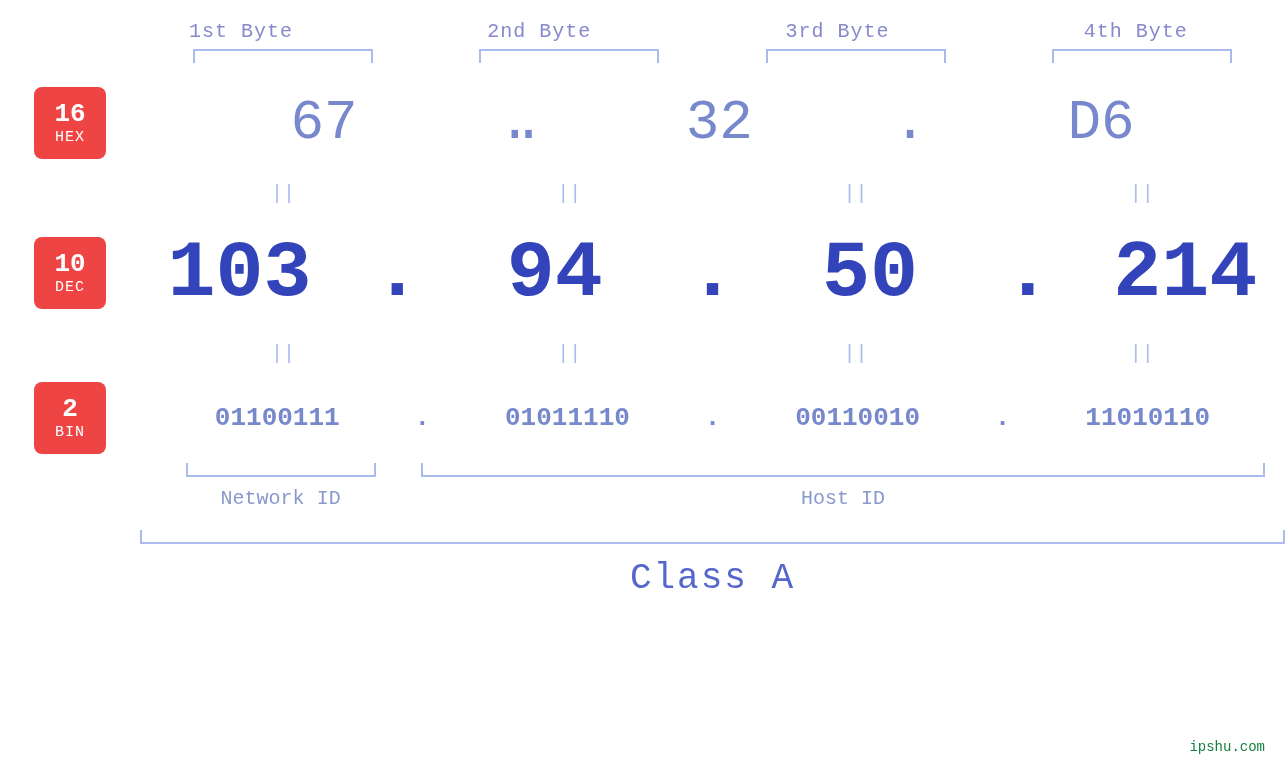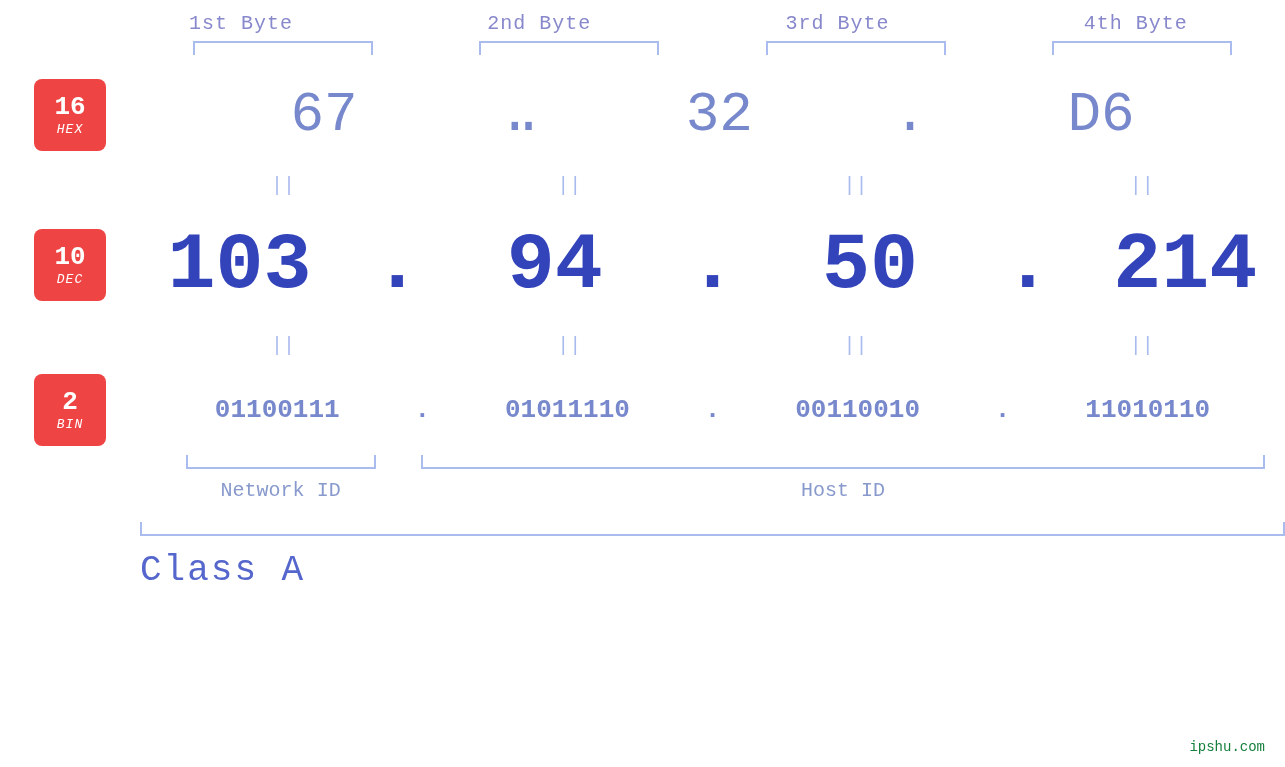--- a/index.html
+++ b/index.html
@@ -20,21 +20,21 @@
       display: flex;
       flex-direction: column;
       align-items: center;
     }
 
     
     .byte-labels {
       display: flex;
       width: 100%;
       padding-left: 92px;
-      margin-top: 12px;
+      margin-top: 20px;
     }
 
     .byte-label {
       flex: 1;
       text-align: center;
       color: #8888cc;
       font-size: 20px;
       letter-spacing: 1px;
       font-family: 'Courier New', Courier, monospace;
     }
@@ -82,24 +82,23 @@
       margin-bottom: 0;
     }
 
     .badge-number {
       font-size: 26px;
       font-weight: bold;
       line-height: 1;
     }
 
     .badge-label {
-      font-size: 13px;
+      font-size: 15px;
       letter-spacing: 1px;
       margin-top: 2px;
-      font-style: italic;
     }
 
     
     .values-grid {
       flex: 1;
       display: flex;
       flex-direction: column;
     }
 
     
@@ -226,21 +225,21 @@
 
     .class-bracket {
       width: 100%;
       height: 14px;
       border-bottom: 2px solid #aabbee;
       border-left: 2px solid #aabbee;
       border-right: 2px solid #aabbee;
     }
 
     .class-label {
-      text-align: left;
+      text-align: center;
       color: #5566cc;
       font-size: 36px;
       font-family: 'Courier New', Courier, monospace;
       margin-top: 14px;
       letter-spacing: 2px;
     }
 
     .watermark {
       position: absolute;
       bottom: 12px;

